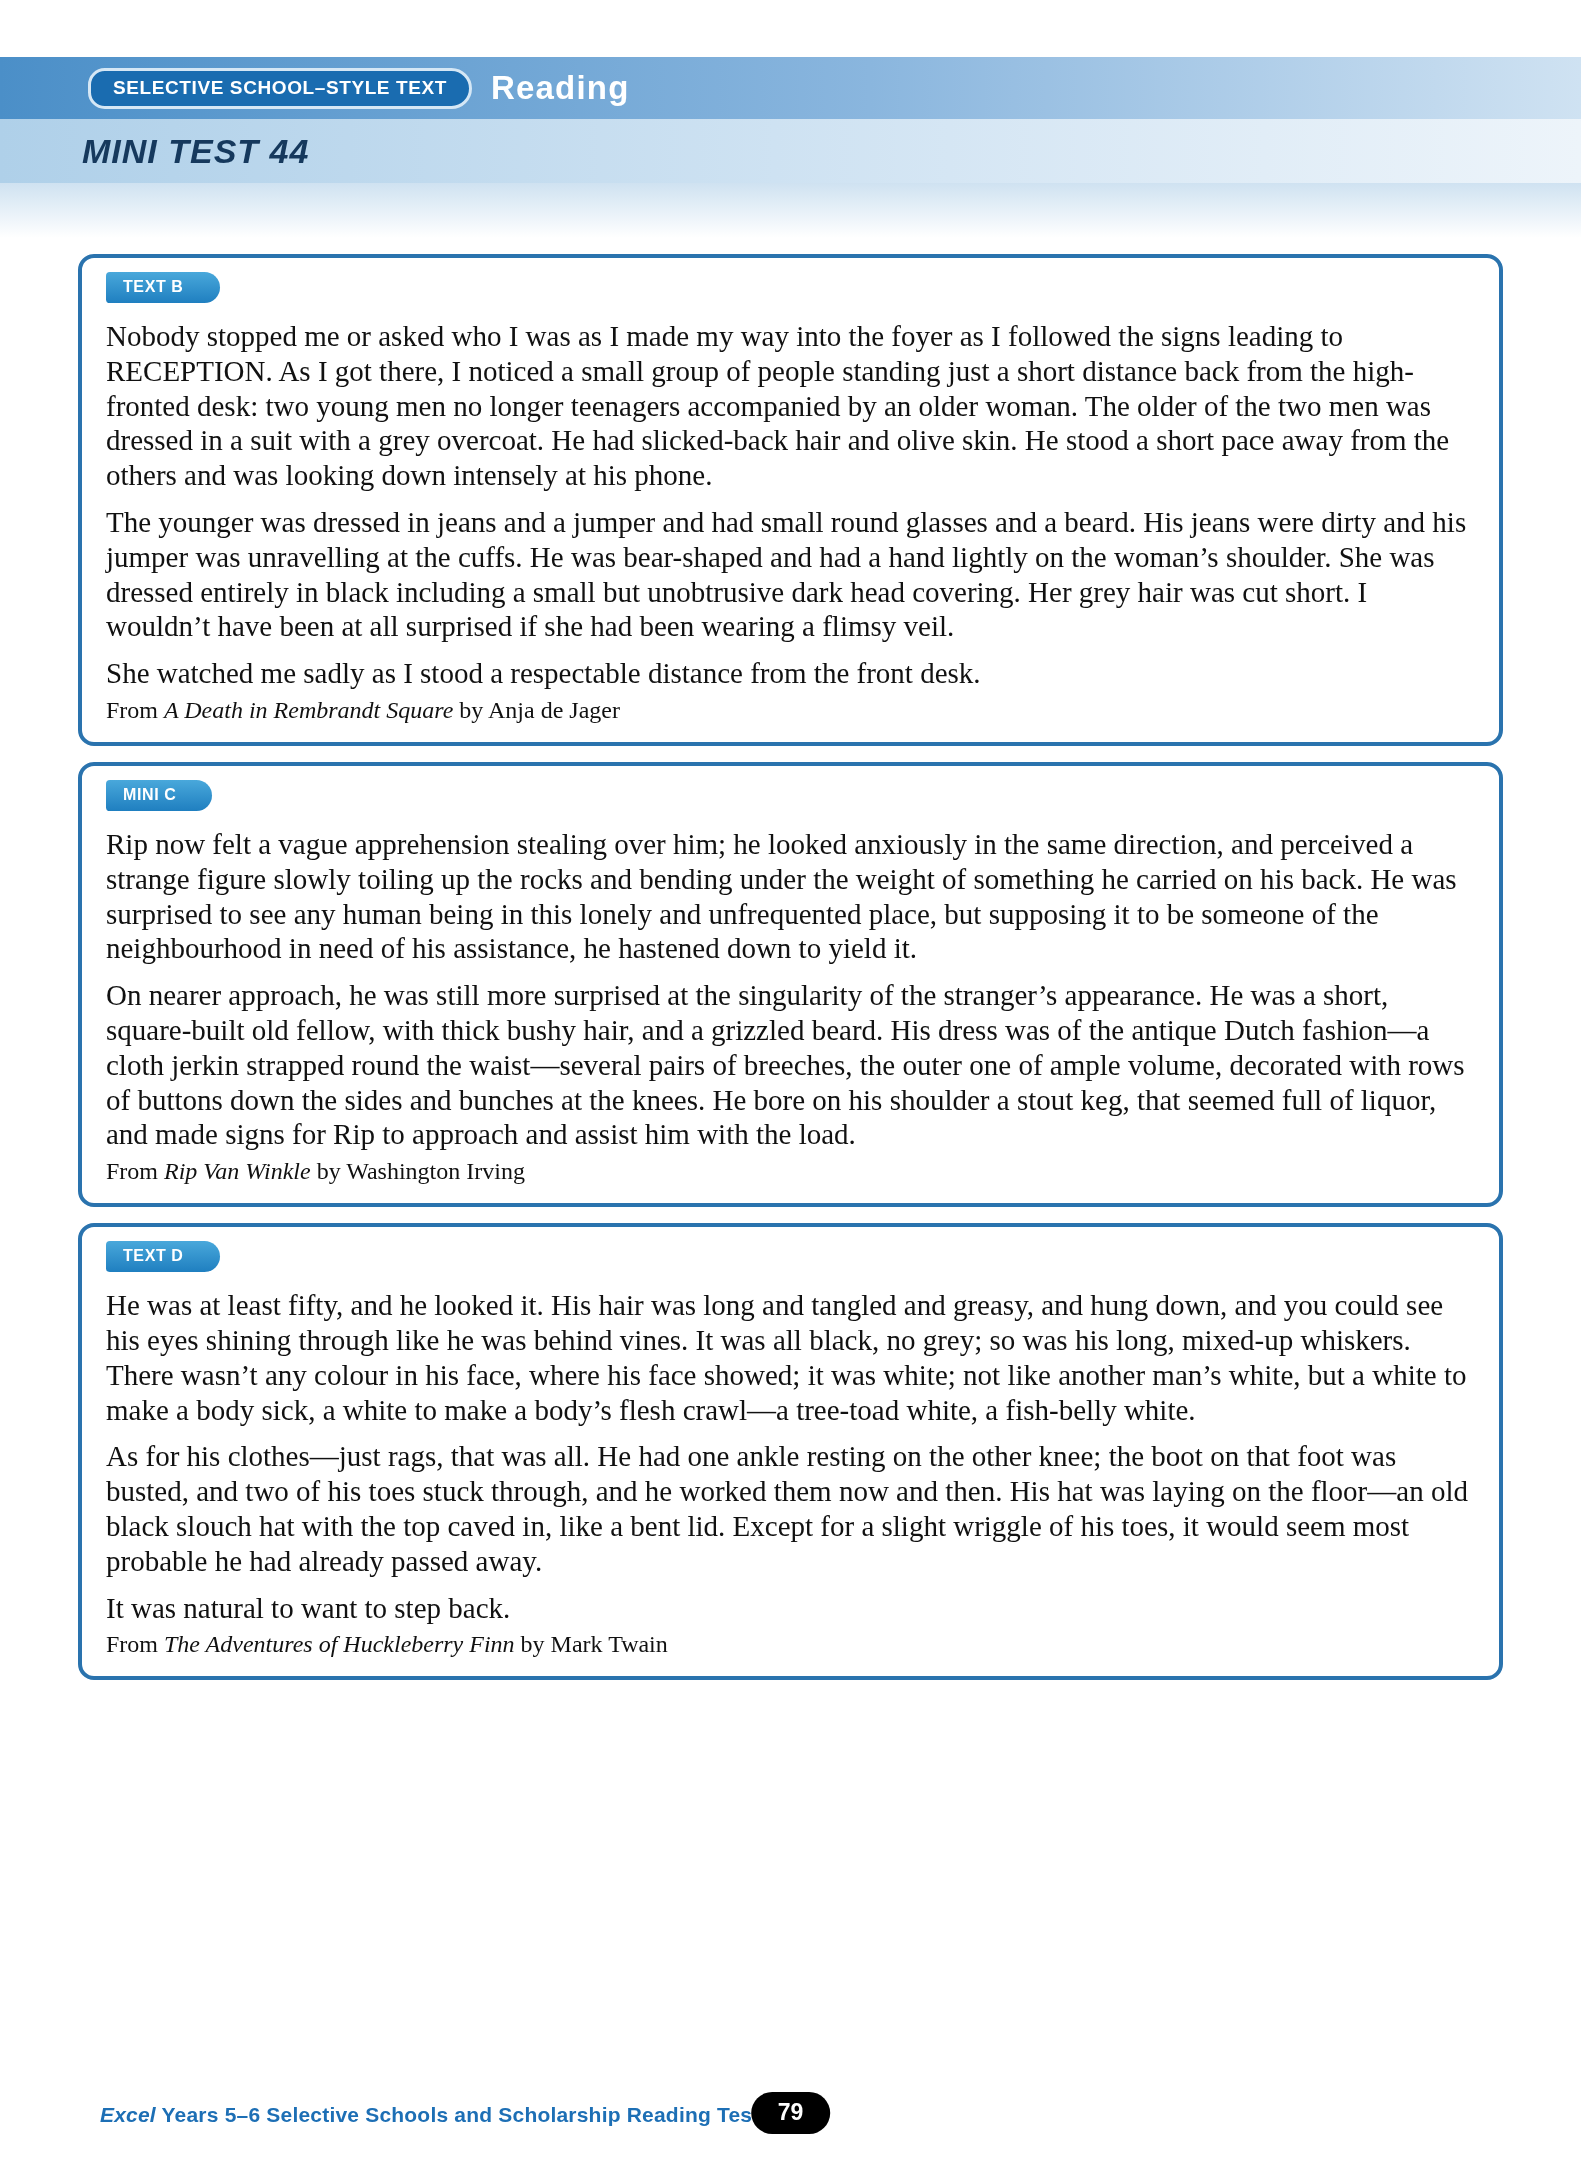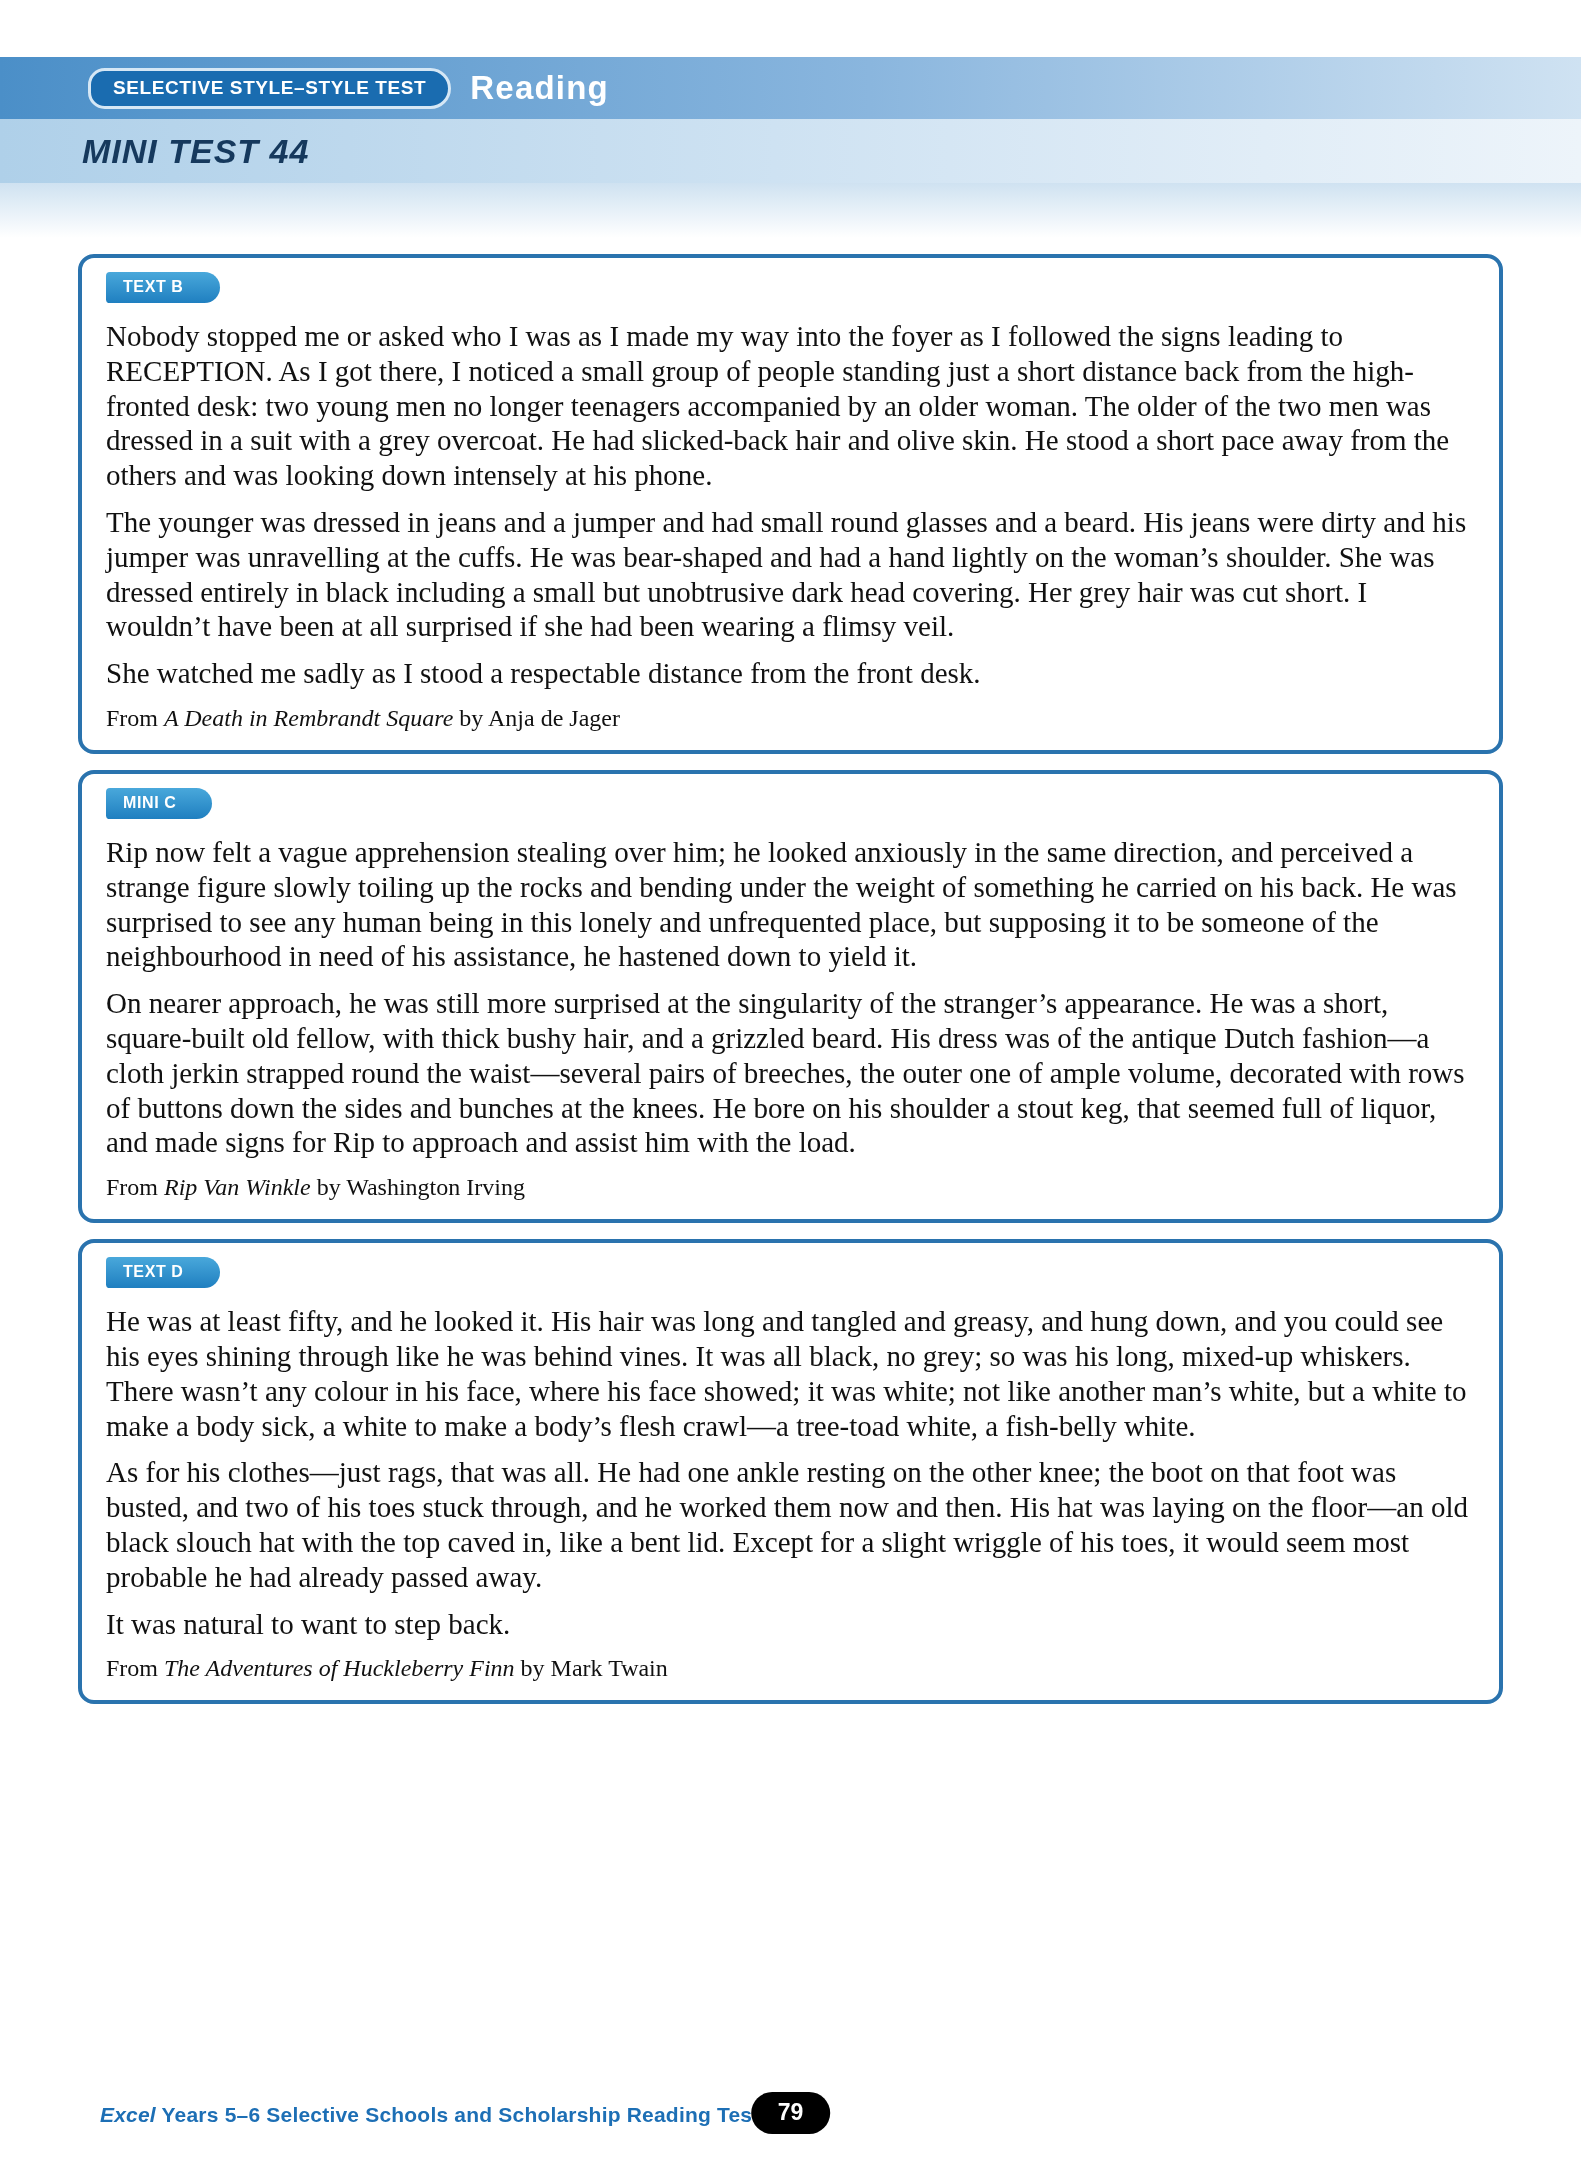--- a/index.html
+++ b/index.html
@@ -89,21 +89,21 @@
     font-family: "Liberation Serif", serif;
     font-size: 29px;
     line-height: 1.2;
     color: #111111;
     margin-top: 12px;
   }
   .source {
     font-family: "Liberation Serif", serif;
     font-size: 24px;
     color: #111111;
-    margin-top: 14px;
+    margin-top: 6px;
   }
   .source .ital { font-style: italic; }
 
   
   footer {
     position: absolute;
     left: 0;
     right: 0;
     bottom: 28px;
     height: 46px;
@@ -132,21 +132,21 @@
     border-radius: 24px;
   }
 </style>
 </head>
 <body>
 
 <div class="page">
 
   <header>
     <div class="hrow1">
-      <span class="badge">SELECTIVE STYLE–STYLE TEST</span>
+      <span class="badge">SELECTIVE SCHOOL–STYLE TEXT</span>
       <span class="subject">Reading</span>
     </div>
     <div class="hrow2">
       <span class="minititle">MINI TEST 44</span>
     </div>
     <div class="hfade"></div>
   </header>
 
   <main>
 

